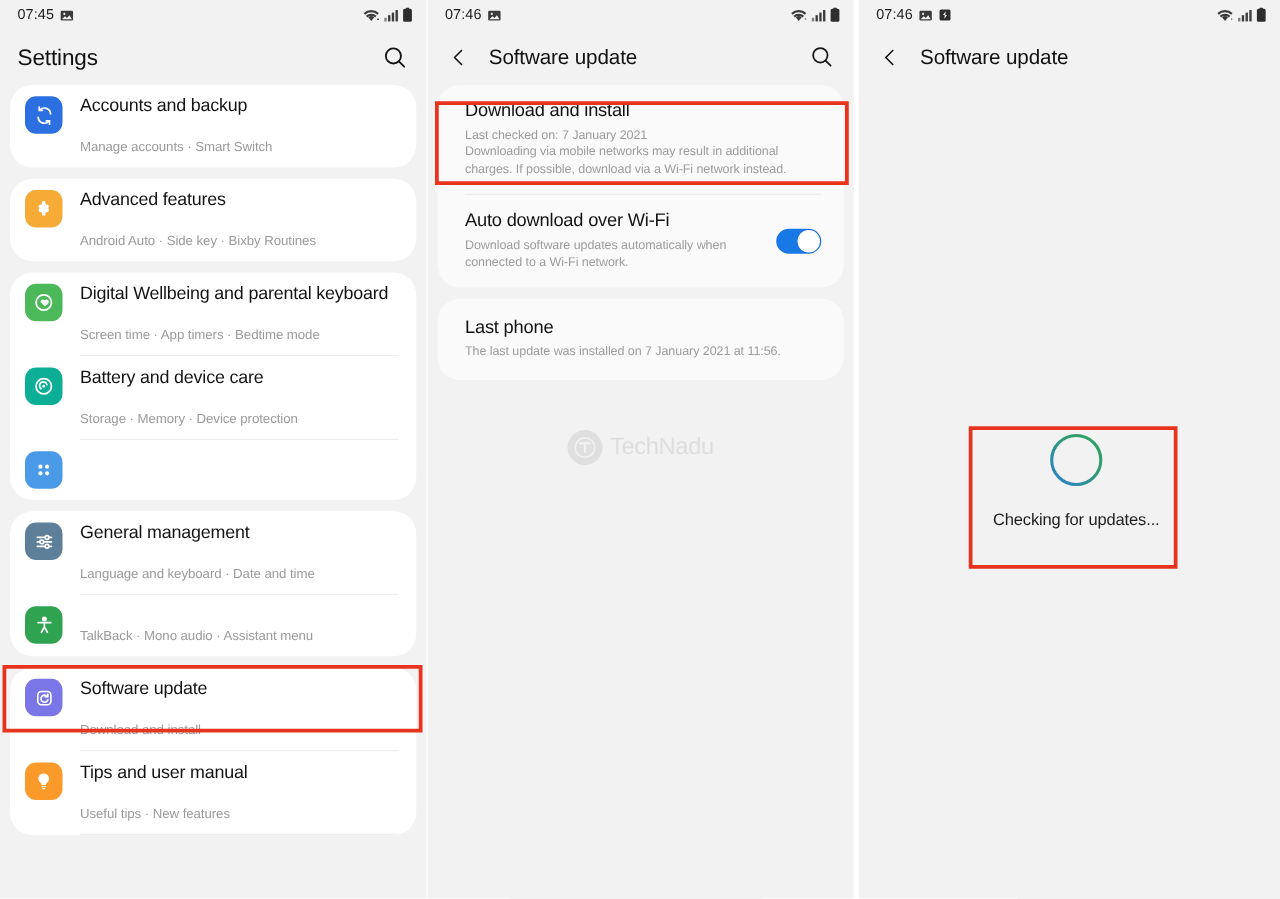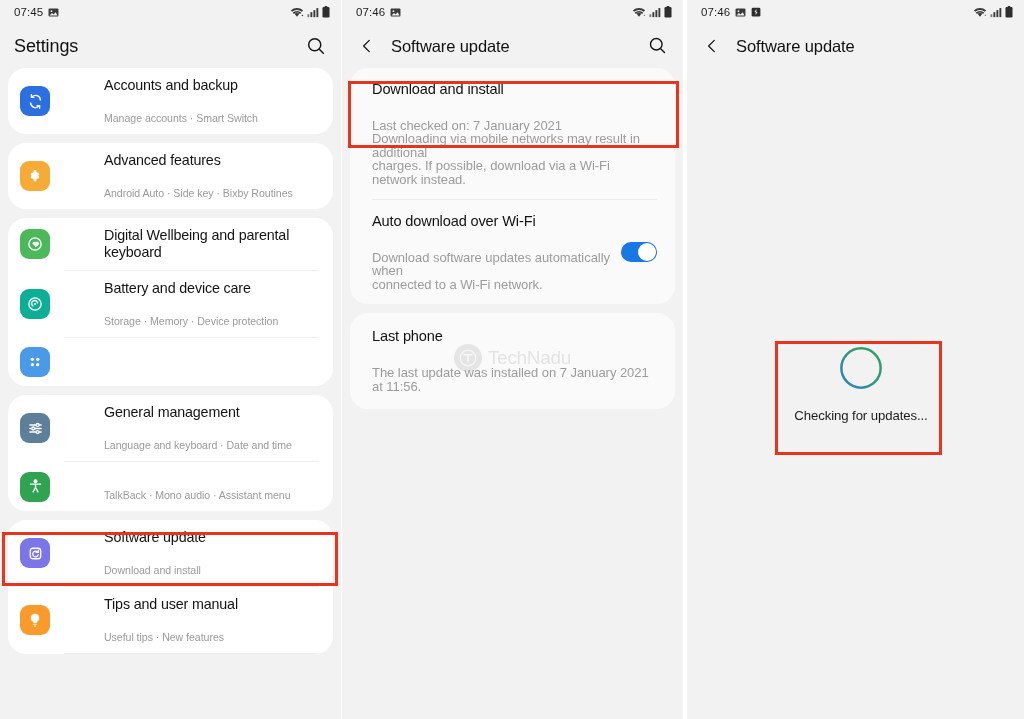--- a/index.html
+++ b/index.html
@@ -65,25 +65,23 @@
   
   .scroll { padding: 0; }
   .card {
     background: #ffffff;
     border-radius: 18px;
     margin: 0 8px 9px 8px;
     overflow: hidden;
   }
   .row {
     display: flex;
-    align-items: center;
     padding: 9px 14px 9px 12px;
     min-height: 47px;
     position: relative;
-    gap: 40px;
   }
   .row .ic {
     width: 30px; height: 30px;
     border-radius: 9px;
     flex: 0 0 auto;
     margin-right: 14px;
     display: flex; align-items: center; justify-content: center;
   }
   .row .txt { min-width: 0; }
   .row .t1 {
@@ -114,24 +112,24 @@
     overflow: hidden;
   }
   .blk { padding: 12px 18px 13px 22px; }
   .blk .h {
     font-size: 14.6px;
     color: #121212;
     letter-spacing: -.15px;
     line-height: 19px;
   }
   .blk .s {
-    font-size: 13px;
+    font-size: 10px;
     color: #9c9c9c;
     line-height: 13.4px;
-    margin-top: 20px;
+    margin-top: 3px;
     letter-spacing: -.05px;
   }
   .blk.with-toggle {
     display: flex; align-items: center;
   }
   .blk.with-toggle .tx { flex: 1; padding-right: 10px; }
   .toggle {
     width: 36px; height: 20px;
     border-radius: 11px;
     background: #1878e6;
@@ -290,20 +288,21 @@
       <div class="card">
         <div class="row">
           <div class="ic" style="background:#4bb85a">
             <svg width="18" height="18" viewBox="0 0 24 24" fill="none" stroke="#fff" stroke-width="1.8">
                 <circle cx="12" cy="12" r="8.2"></circle>
                 <path d="M8.6 11.4c0-1.4 1.1-2.5 2.4-2.5 1.3 0 2 .9 2 .9s.7-.9 2-.9c1.3 0 2.4 1.1 2.4 2.5 0 2.4-4.4 4.6-4.4 4.6" fill="#fff" stroke="none"></path>
               </svg>
           </div>
           <div class="txt">
             <div class="t1">Digital Wellbeing and parental keyboard</div>
+            <div class="t2">Screen time  ·  App timers  ·  Bedtime mode</div>
           </div>
         </div>
         <div class="divider"></div>
         <div class="row">
           <div class="ic" style="background:#0cae95">
             <svg width="18" height="18" viewBox="0 0 24 24" fill="none" stroke="#fff" stroke-width="1.8">
                 <circle cx="12" cy="12" r="8.2"></circle>
                 <path d="M15.4 10.4A4 4 0 109.2 14.6" stroke-linecap="round"></path>
                 <circle cx="12" cy="12" r="1.5" fill="#fff" stroke="none"></circle>
               </svg>

